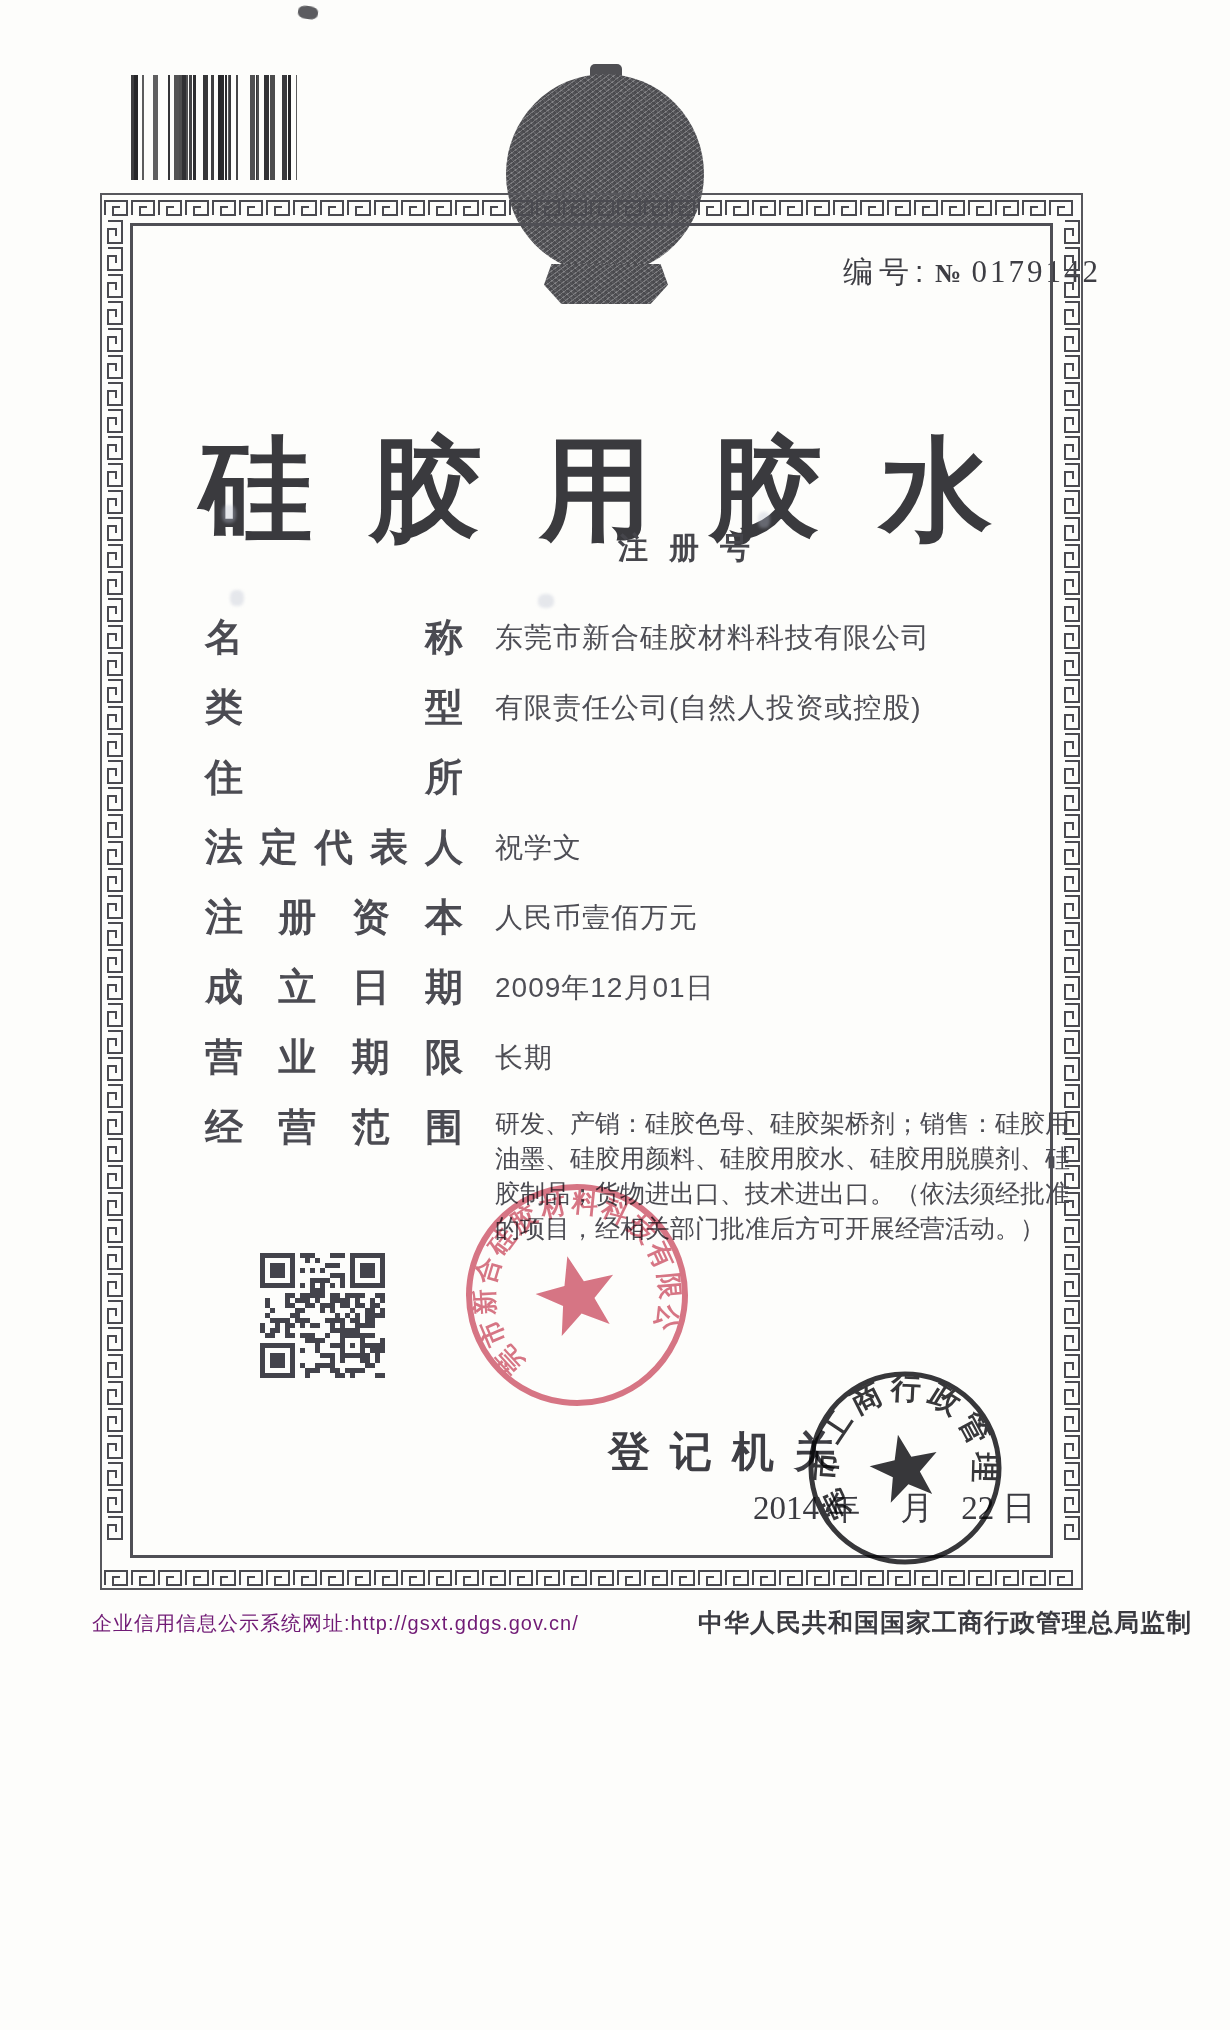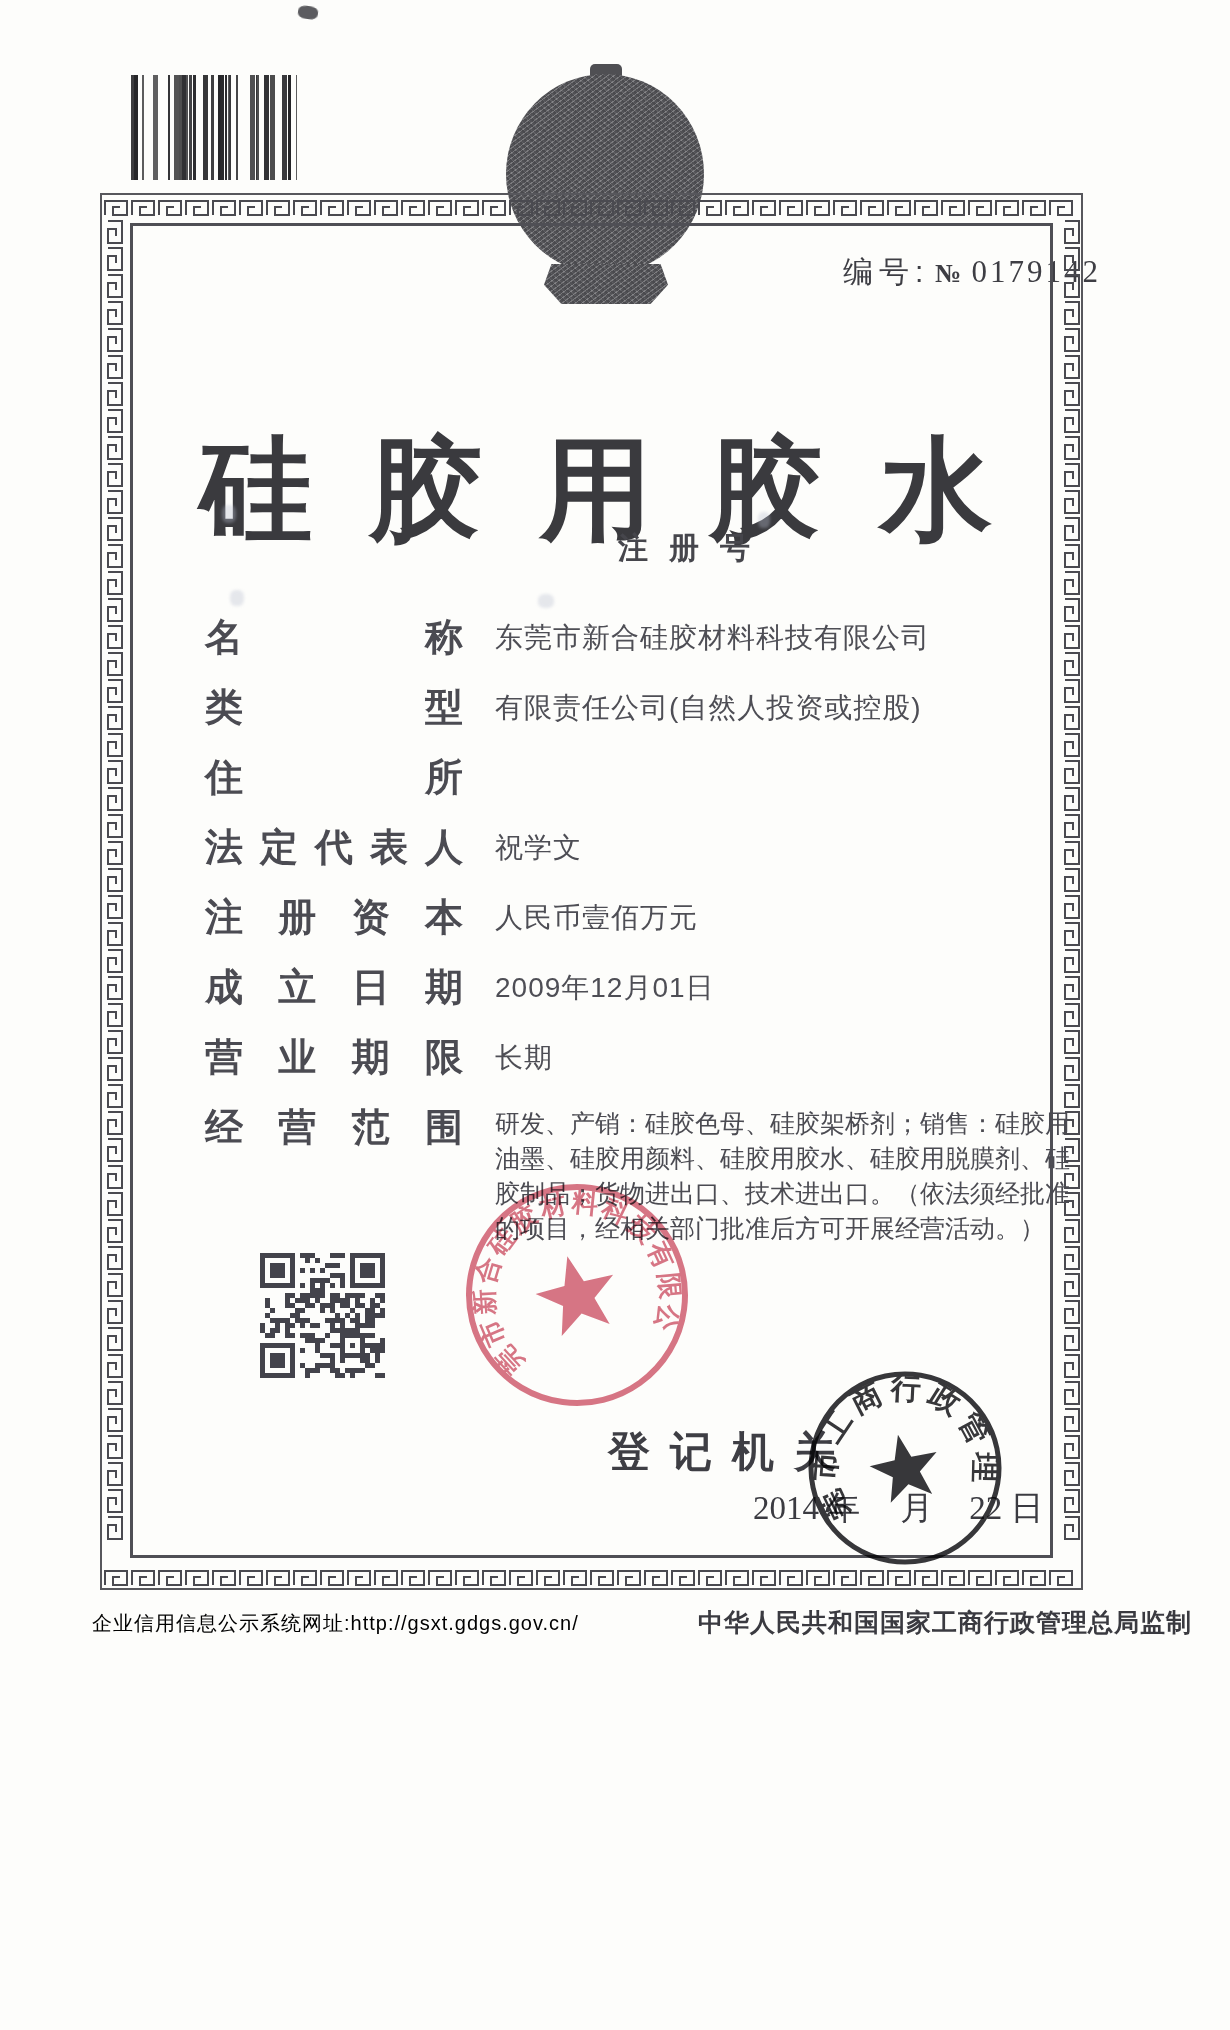--- a/index.html
+++ b/index.html
@@ -79,24 +79,24 @@
     transform:rotate(-12deg);opacity:.92;mix-blend-mode:multiply;
   }
   .registrar-stamp circle{stroke:var(--stamp-ink)}
   .registrar-stamp polygon{fill:var(--stamp-ink)}
   .registrar-stamp text{fill:var(--stamp-ink);font-family:"Liberation Sans",sans-serif;font-weight:bold}
 
   
   .registrar-line{left:608px;top:1424px;position:absolute;font-size:42px;font-weight:bold;letter-spacing:20px;color:#3e3e44;z-index:1}
   .date-line{left:753px;top:1486px;position:absolute;display:flex;align-items:flex-end;font-family:"Liberation Serif",serif;font-size:33px;color:#3b3b41;z-index:1}
   .date-line .month{margin-left:40px}
-  .date-line .day{margin-left:36px}
-
-  
-  .footer-left{left:92px;top:1610px;position:absolute;font-size:20px;color:#000000;letter-spacing:1px}
+  .date-line .day{margin-left:28px}
+
+  
+  .footer-left{left:92px;top:1610px;position:absolute;font-size:20px;color:#701a75;letter-spacing:1px}
   .footer-right{left:698px;top:1606px;position:absolute;font-size:25px;font-weight:bold;color:#3a3a40;letter-spacing:1px}
 
   
   .smudge{position:absolute;background:#b9bfd0;opacity:.35;filter:blur(1.5px);border-radius:40%}
   .smudge.dark{background:#35353a;opacity:.8;filter:blur(.6px);transform:rotate(8deg)}
 </style>
 </head>
 <body>
 
 <div>

